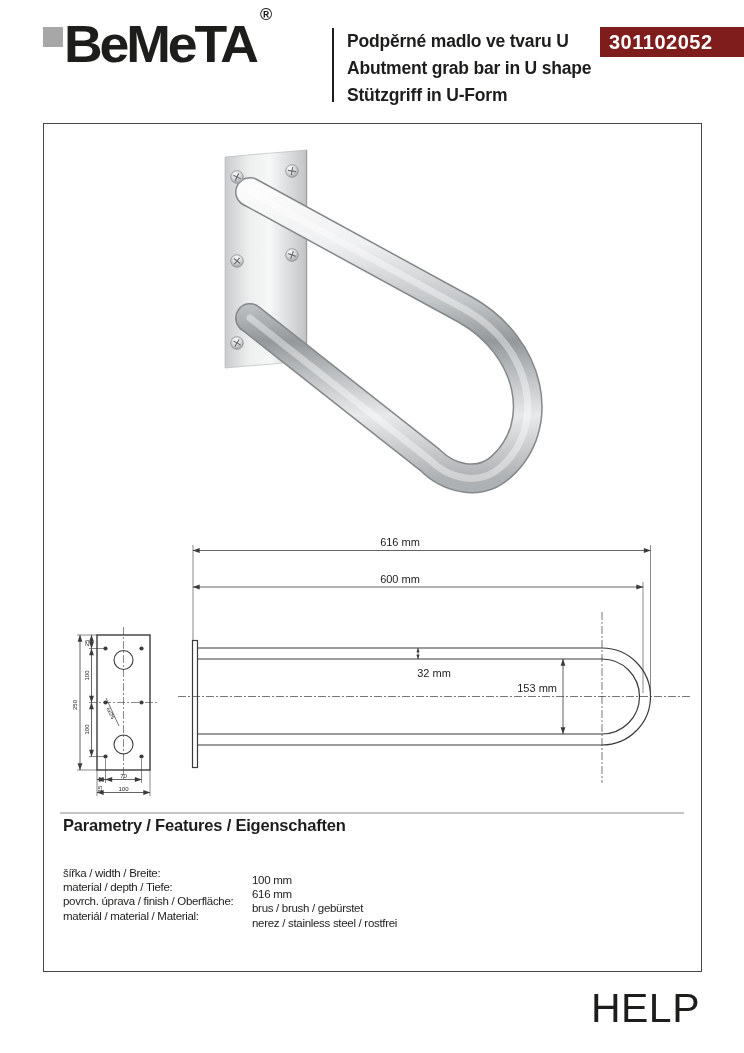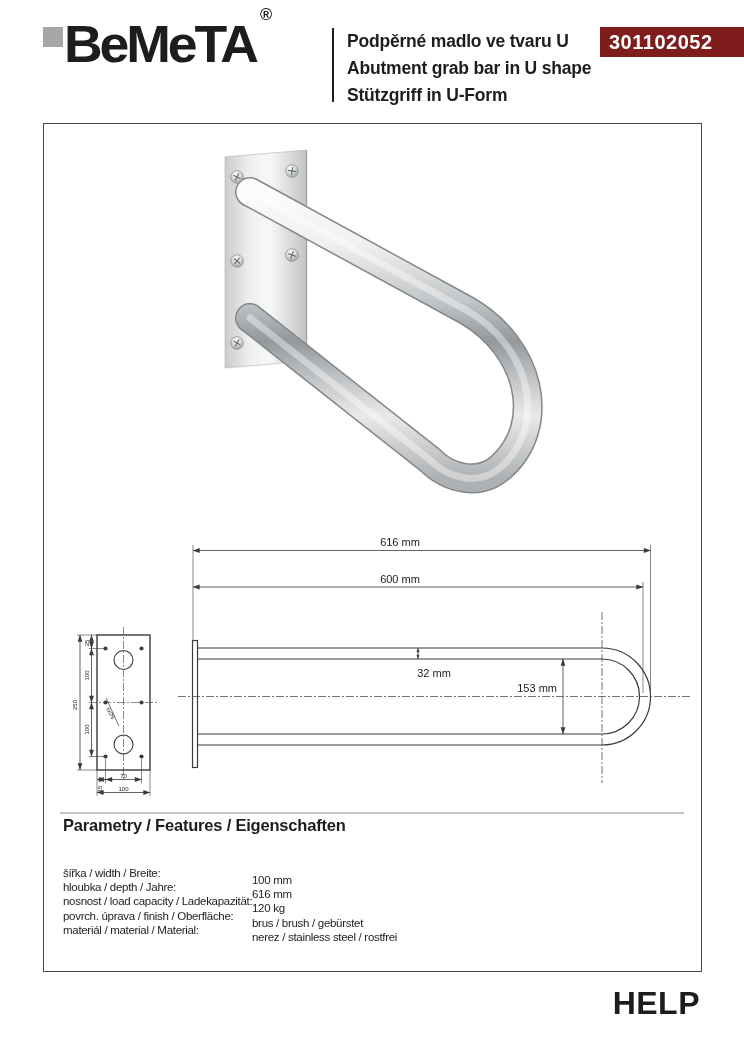--- a/index.html
+++ b/index.html
@@ -23,21 +23,21 @@
   svg.layer{position:absolute;left:0;top:0;}
 
   
   .params-heading{position:absolute;left:63px;top:816px;font-size:16.5px;font-weight:bold;letter-spacing:-0.2px;}
   .params{position:absolute;left:63px;top:859px;width:600px;}
   .p-row{position:relative;height:14.2px;font-size:11.5px;letter-spacing:-0.3px;white-space:nowrap;}
   .p-row .lab{position:absolute;left:0;top:8px;}
   .p-row .val{position:absolute;left:189px;top:15px;}
 
   
-  .help{position:absolute;right:44px;top:985px;font-size:32px;font-weight:bold;letter-spacing:0.5px;}
+  .help{position:absolute;right:44px;top:985px;font-size:41px;font-weight:normal;letter-spacing:0.5px;}
 </style>
 </head>
 <body>
 
 <div id="page">
 
   <div class="logo-square"></div>
   <div class="brand"><span>BeMeTA</span><sup>®</sup></div>
   <div class="header-divider"></div>
   <div class="titles">
@@ -197,26 +197,22 @@
     </g>
   </svg>
 
   <div class="params-heading">Parametry / Features / Eigenschaften</div>
   <div class="params">
     <div class="p-row">
       <span class="lab">šířka / width / Breite:</span>
       <span class="val">100 mm</span>
     </div>
     <div class="p-row">
-      <span class="lab">hloubka / depth / Jahre:</span>
+      <span class="lab">material / depth / Tiefe:</span>
       <span class="val">616 mm</span>
-    </div>
-    <div class="p-row">
-      <span class="lab">nosnost / load capacity / Ladekapazität:</span>
-      <span class="val">120 kg</span>
     </div>
     <div class="p-row">
       <span class="lab">povrch. úprava / finish / Oberfläche:</span>
       <span class="val">brus / brush / gebürstet</span>
     </div>
     <div class="p-row">
       <span class="lab">materiál / material / Material:</span>
       <span class="val">nerez / stainless steel / rostfrei</span>
     </div>
   </div>

